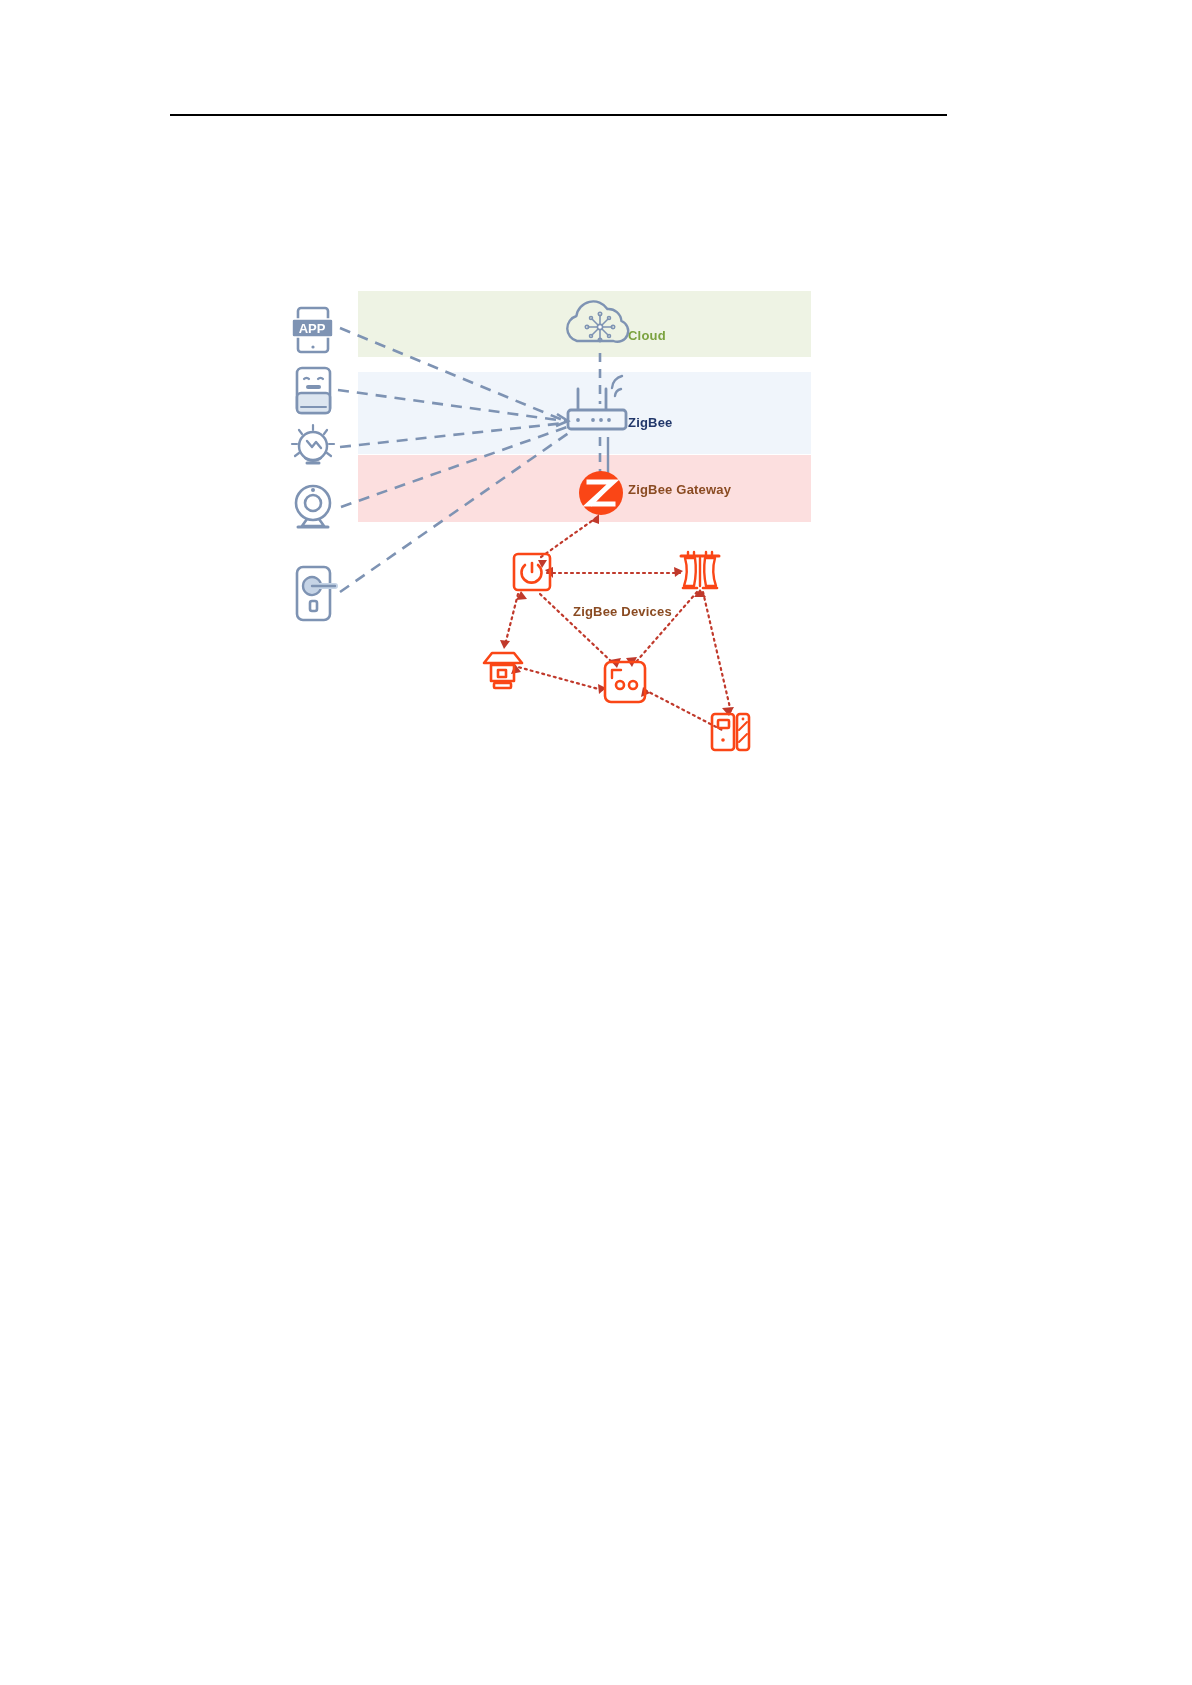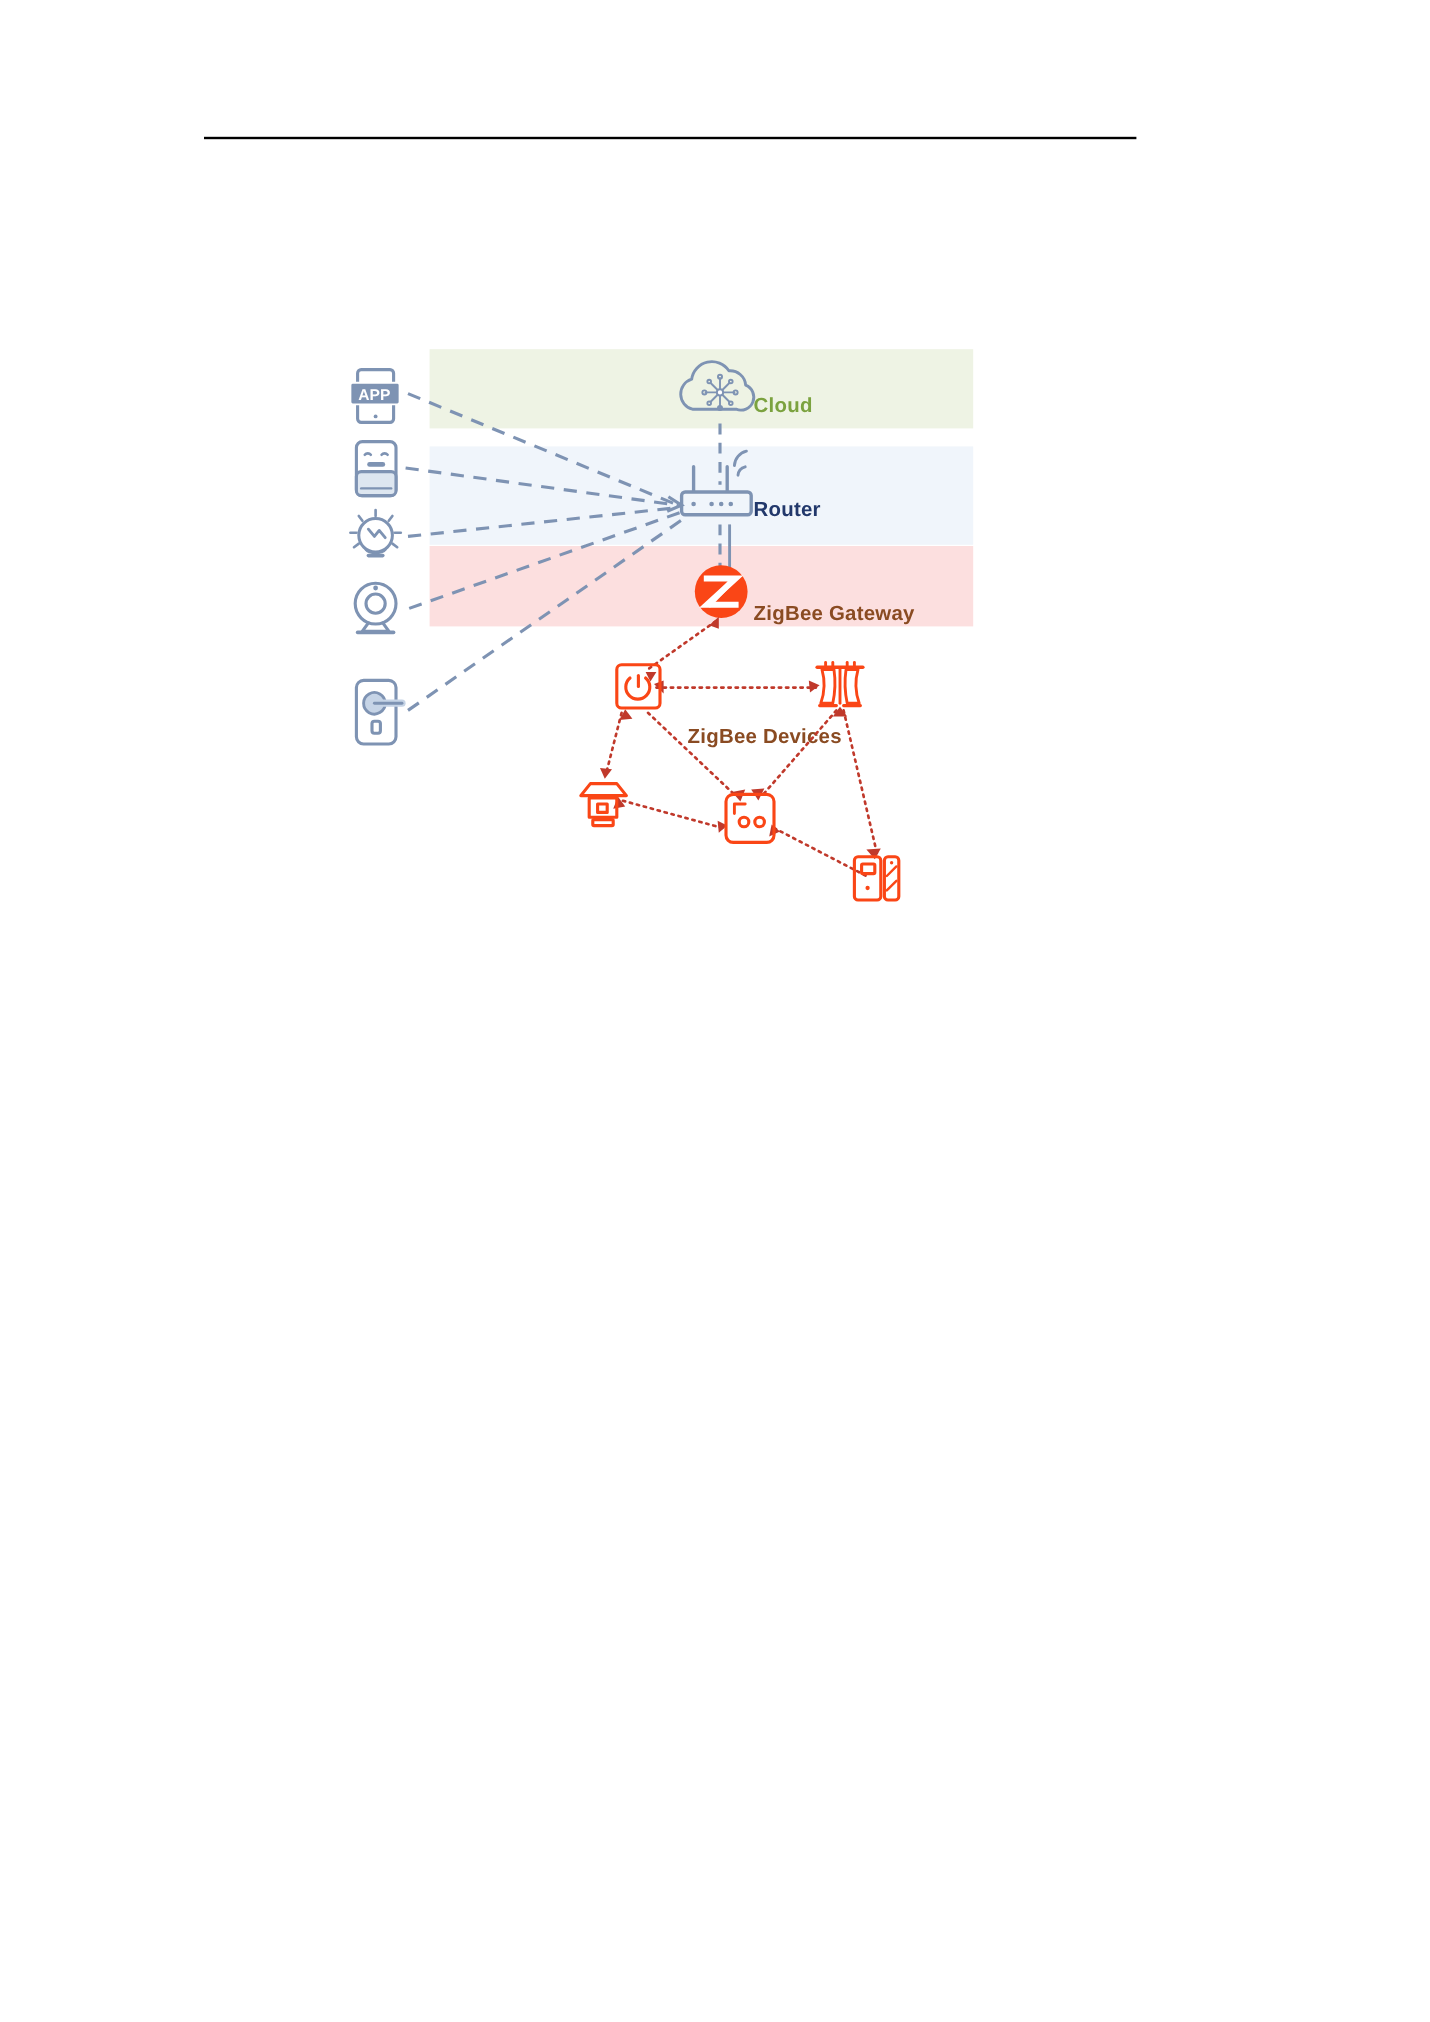--- a/index.html
+++ b/index.html
@@ -49,28 +49,28 @@
     height: 82px;
     background: #f0f5fb;
   }
   .band-zigbee {
     top: 455px;
     height: 67px;
     background: #fcdfdf;
   }
   .node-label {
     position: absolute;
-    font-size: 17px;
+    font-size: 13px;
     font-weight: bold;
     letter-spacing: 0.2px;
     white-space: nowrap;
   }
   .label-cloud { left: 628px; top: 328px; color: #7ba23f; }
   .label-router { left: 628px; top: 415px; color: #22386b; }
-  .label-gateway { left: 628px; top: 502px; color: #8a4b22; }
+  .label-gateway { left: 628px; top: 482px; color: #8a4b22; }
   .label-zigbee-devices { left: 573px; top: 604px; color: #8a4b22; text-align: right; }
   svg { display: block; }
   .svg-overlay {
     position: absolute;
     left: 0;
     top: 0;
     width: 1192px;
     height: 1685px;
     pointer-events: none;
   }
@@ -82,21 +82,21 @@
 
   <div class="hrule"></div>
 
   <div class="diagram">
 
     <div class="band band-cloud"></div>
     <div class="band band-router"></div>
     <div class="band band-zigbee"></div>
 
     <div class="node-label label-cloud">Cloud</div>
-    <div class="node-label label-router">Router</div>
+    <div class="node-label label-router">ZigBee</div>
     <div class="node-label label-gateway">ZigBee Gateway</div>
     <div class="node-label label-zigbee-devices">ZigBee Devices</div>
 
     <svg class="svg-overlay" viewBox="0 0 1192 1685">
 
       <g stroke="#7e93b3" stroke-width="2.6" fill="none" stroke-dasharray="11 8" stroke-linecap="butt">
         <line x1="340" y1="328" x2="565" y2="421"></line>
         <line x1="338" y1="390" x2="565" y2="421"></line>
         <line x1="340" y1="447" x2="565" y2="423"></line>
         <line x1="341" y1="507" x2="567" y2="427"></line>

